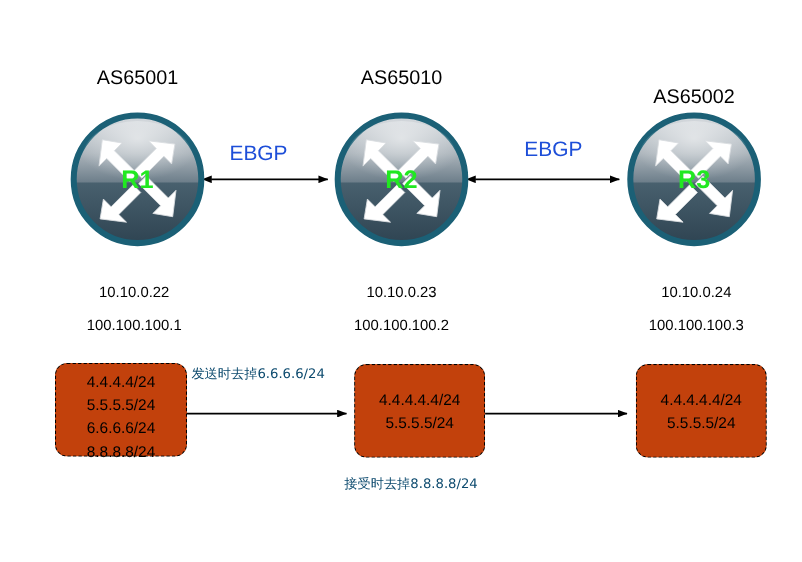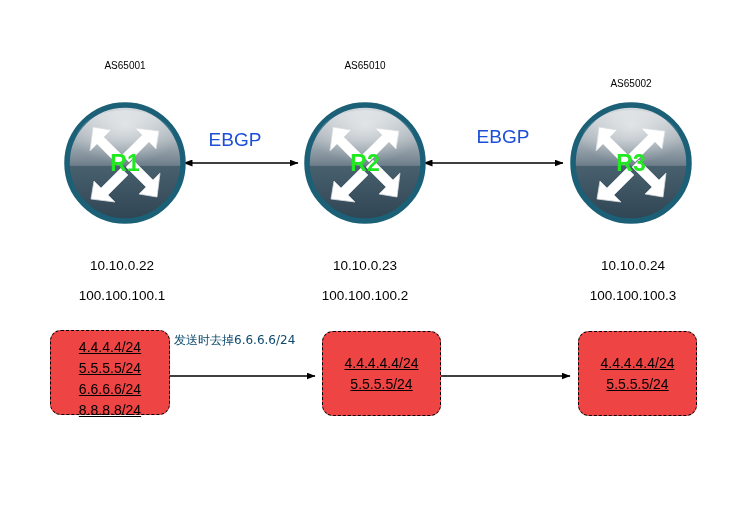--- a/index.html
+++ b/index.html
@@ -8,21 +8,21 @@
     background:#ffffff;
     font-family:"Liberation Sans","DejaVu Sans",sans-serif;
     overflow:hidden;
     position:relative;
   }
   #canvas{position:absolute;left:0;top:0;width:729px;height:511px;}
 
   
   .as-label{
     position:absolute;
-    font-size:10px;
+    font-size:18px;
     color:#000;
     white-space:nowrap;
     text-align:center;
     transform:translateX(-50%);
   }
 
   
   .router{
     position:absolute;
     width:124px;height:124px;
@@ -57,29 +57,28 @@
     position:absolute;
     font-size:19px;
     color:#1d4ed8;
     white-space:nowrap;
     transform:translateX(-50%);
   }
 
   
   .route-box{
     position:absolute;
-    background:#ef4444;
+    background:#c2410c;
     border:1.4px dashed #000;
     border-radius:11px;
     box-sizing:border-box;
     display:flex;
     flex-direction:column;
     align-items:center;
     justify-content:center;
-    text-decoration:underline;
   }
   .route-box .rows{
     display:flex;
     flex-direction:column;
     align-items:center;
     justify-content:center;
     width:100%;
   }
   .route-entry{
     font-size:14px;
@@ -240,14 +239,15 @@
   </div>
 
   <div class="route-box" style="left:578px;top:331px;width:119px;height:85px;">
     <div class="rows">
       <div class="route-entry">4.4.4.4.4/24</div>
       <div class="route-entry">5.5.5.5/24</div>
     </div>
   </div>
 
   <div class="annotation" style="left:174px;top:332px;">发送时去掉6.6.6.6/24</div>
+  <div class="annotation" style="left:313px;top:432px;">接受时去掉8.8.8.8/24</div>
 
 </div>
 
 </body></html>

